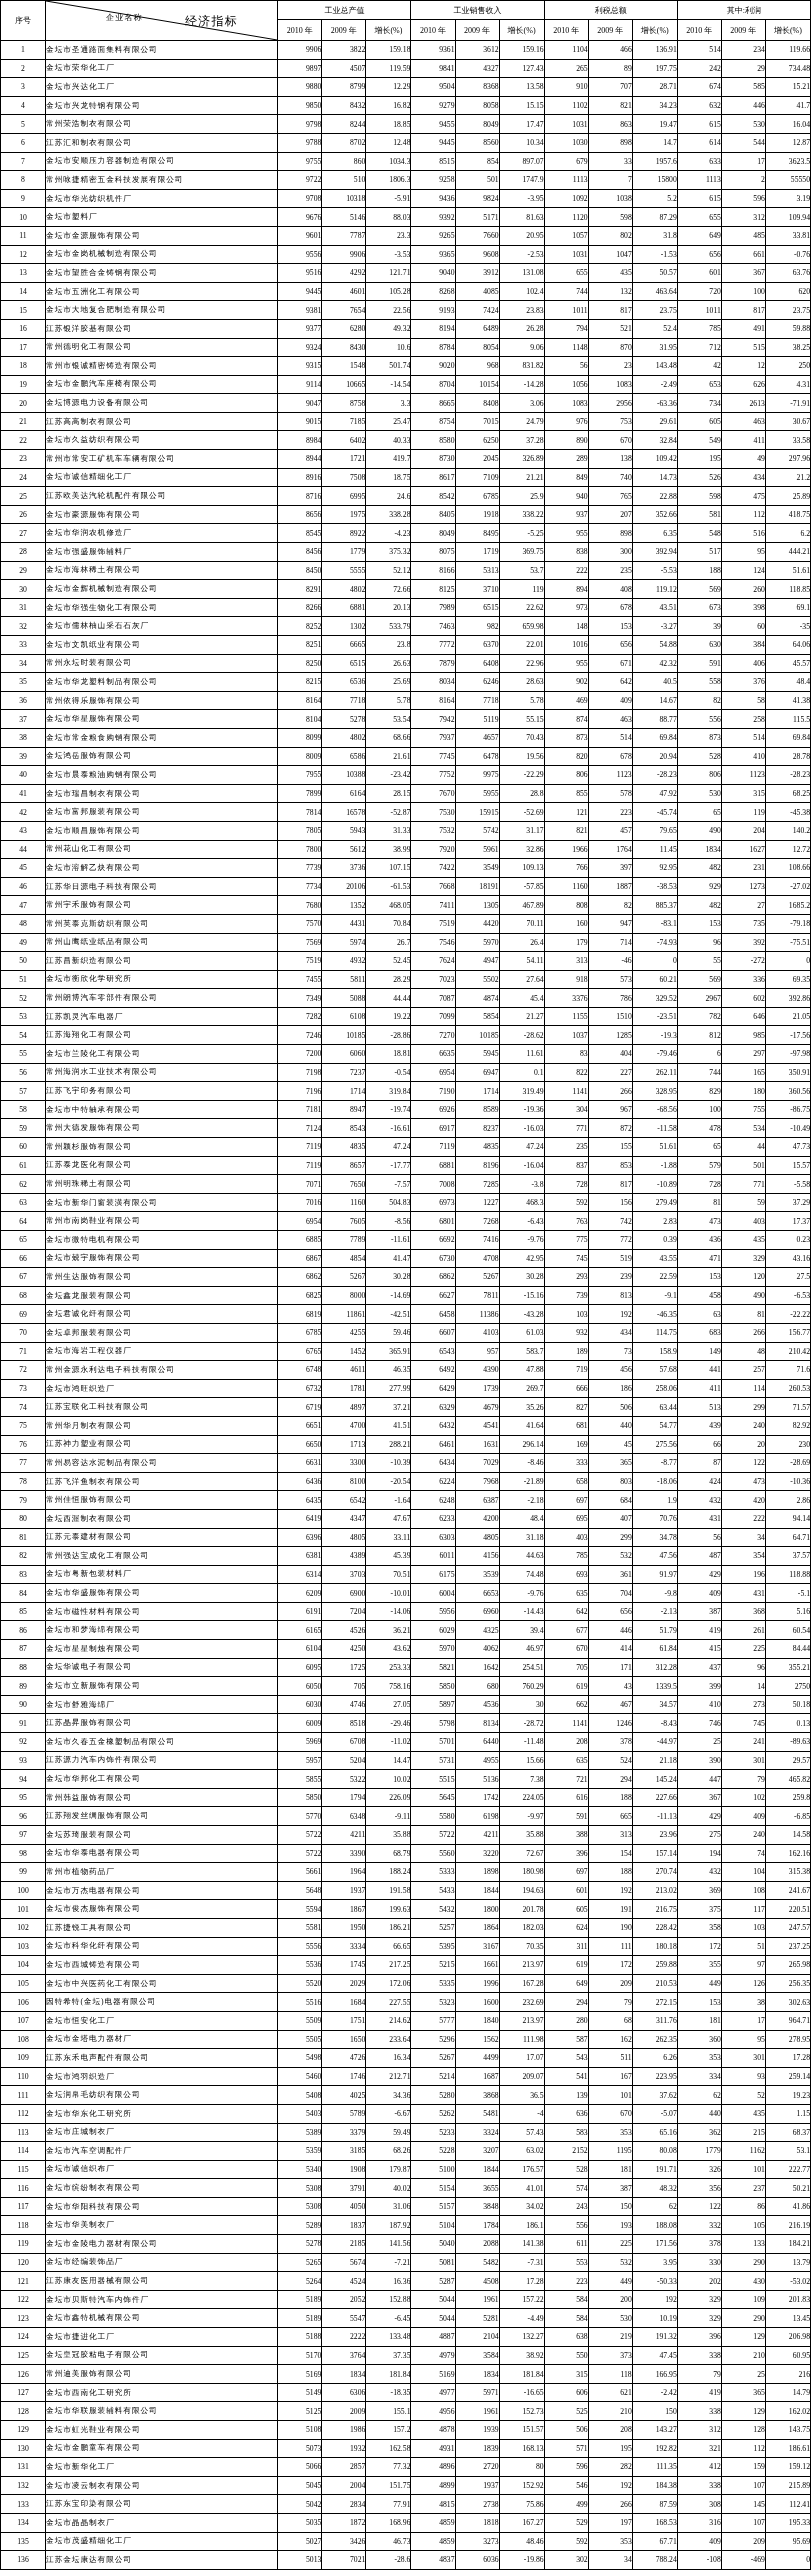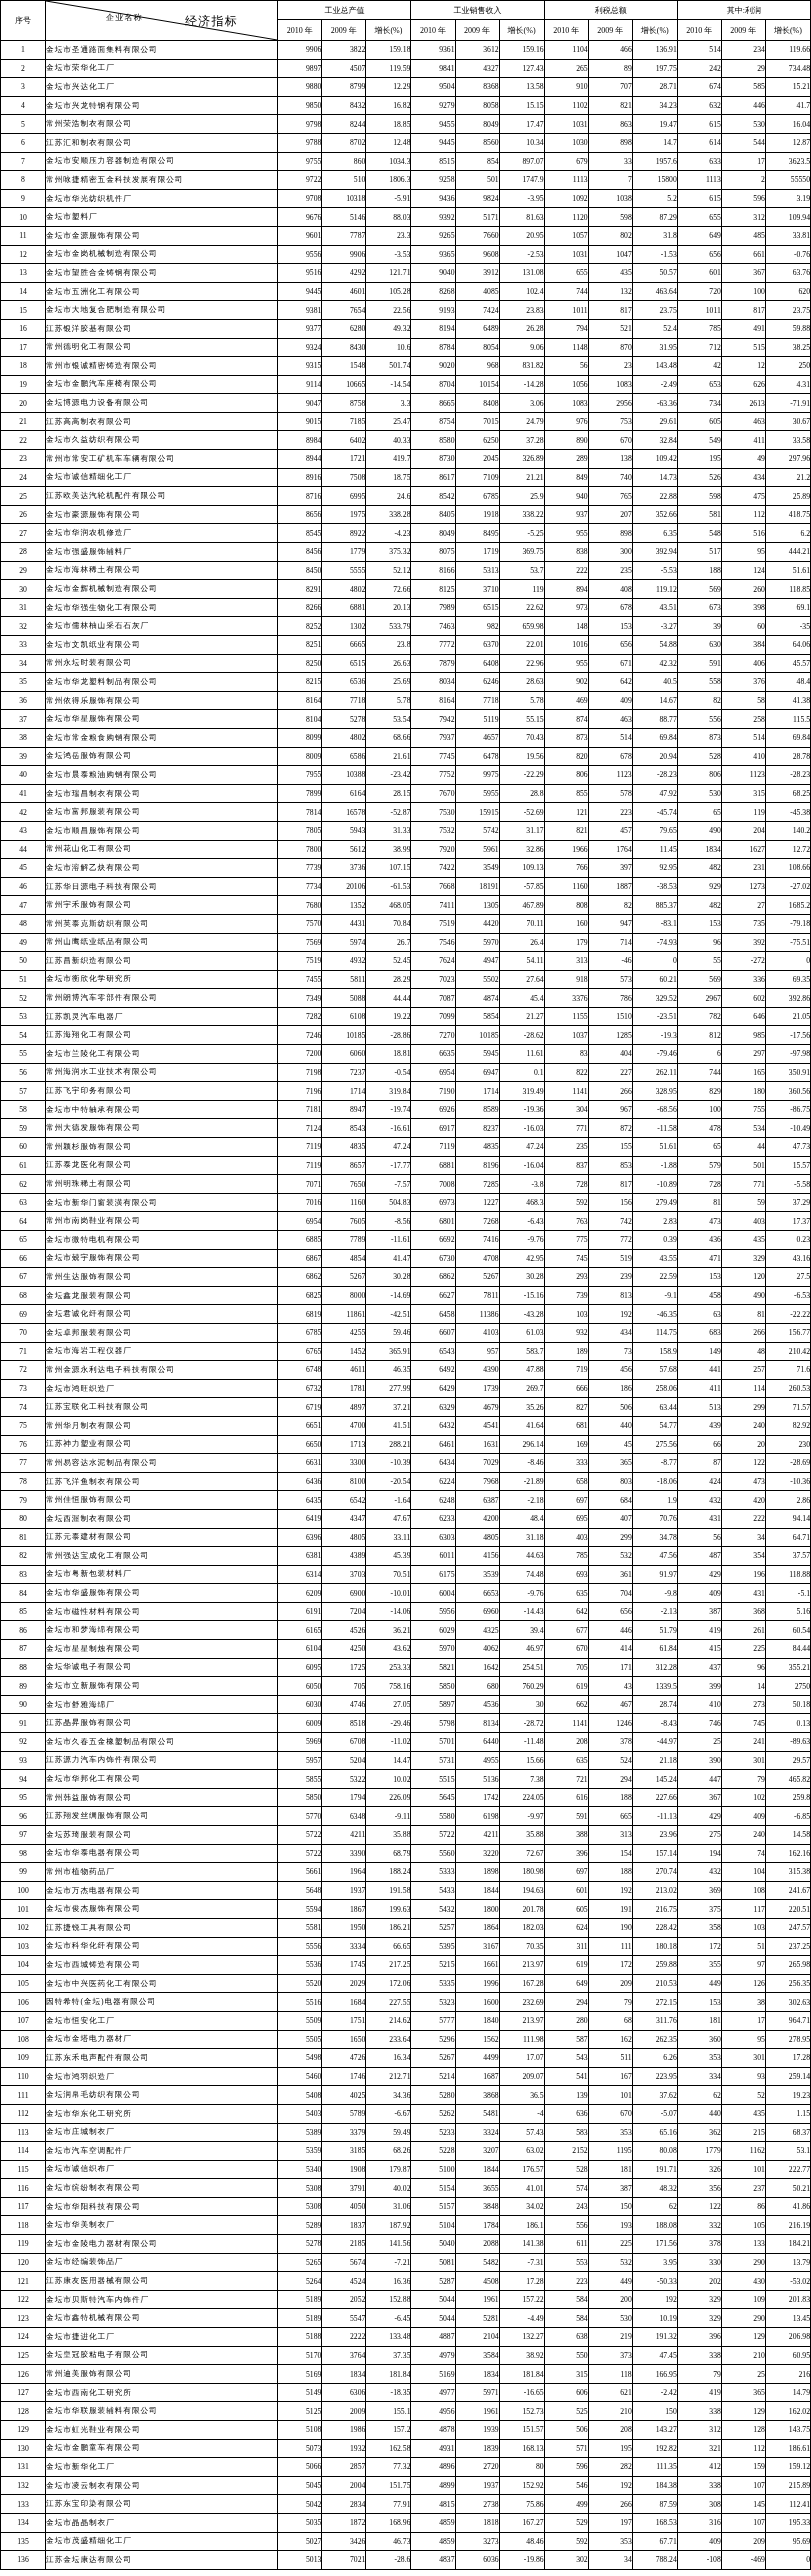--- a/index.html
+++ b/index.html
@@ -1503,21 +1503,21 @@
           <td class="c-serial">90</td>
           <td class="c-name">金坛市舒雅海绵厂</td>
           <td class="c-num">6030</td>
           <td class="c-num">4746</td>
           <td class="c-num">27.05</td>
           <td class="c-num">5897</td>
           <td class="c-num">4536</td>
           <td class="c-num">30</td>
           <td class="c-num">662</td>
           <td class="c-num">467</td>
-          <td class="c-num">28.74</td>
+          <td class="c-num">34.57</td>
           <td class="c-num">410</td>
           <td class="c-num">273</td>
           <td class="c-num">50.18</td>
         </tr>
         <tr>
           <td class="c-serial">91</td>
           <td class="c-name">江苏晶昇服饰有限公司</td>
           <td class="c-num">6009</td>
           <td class="c-num">8518</td>
           <td class="c-num">-29.46</td>

